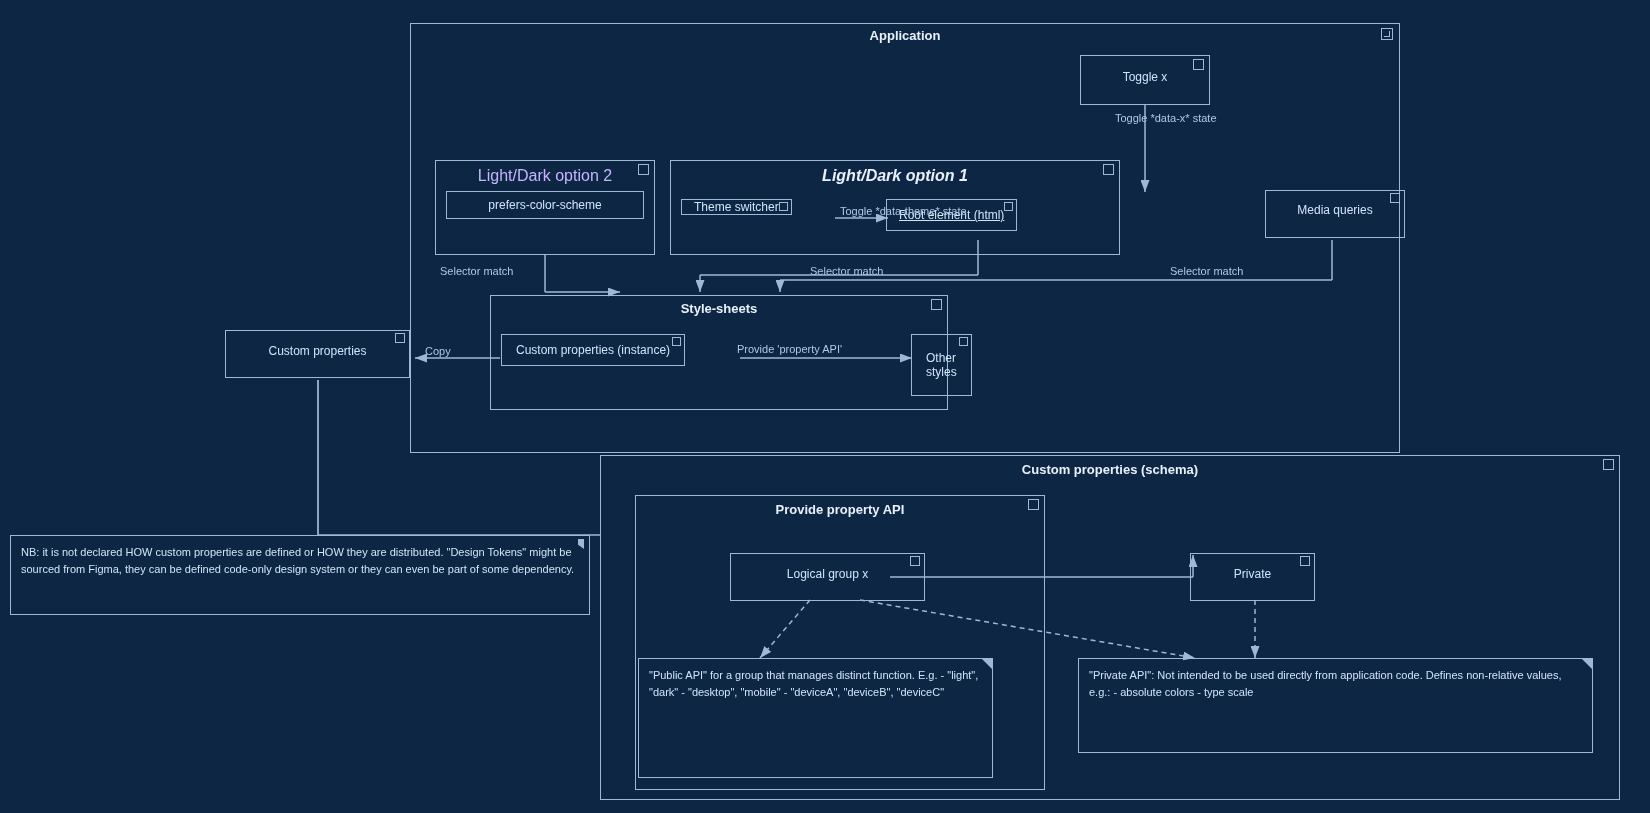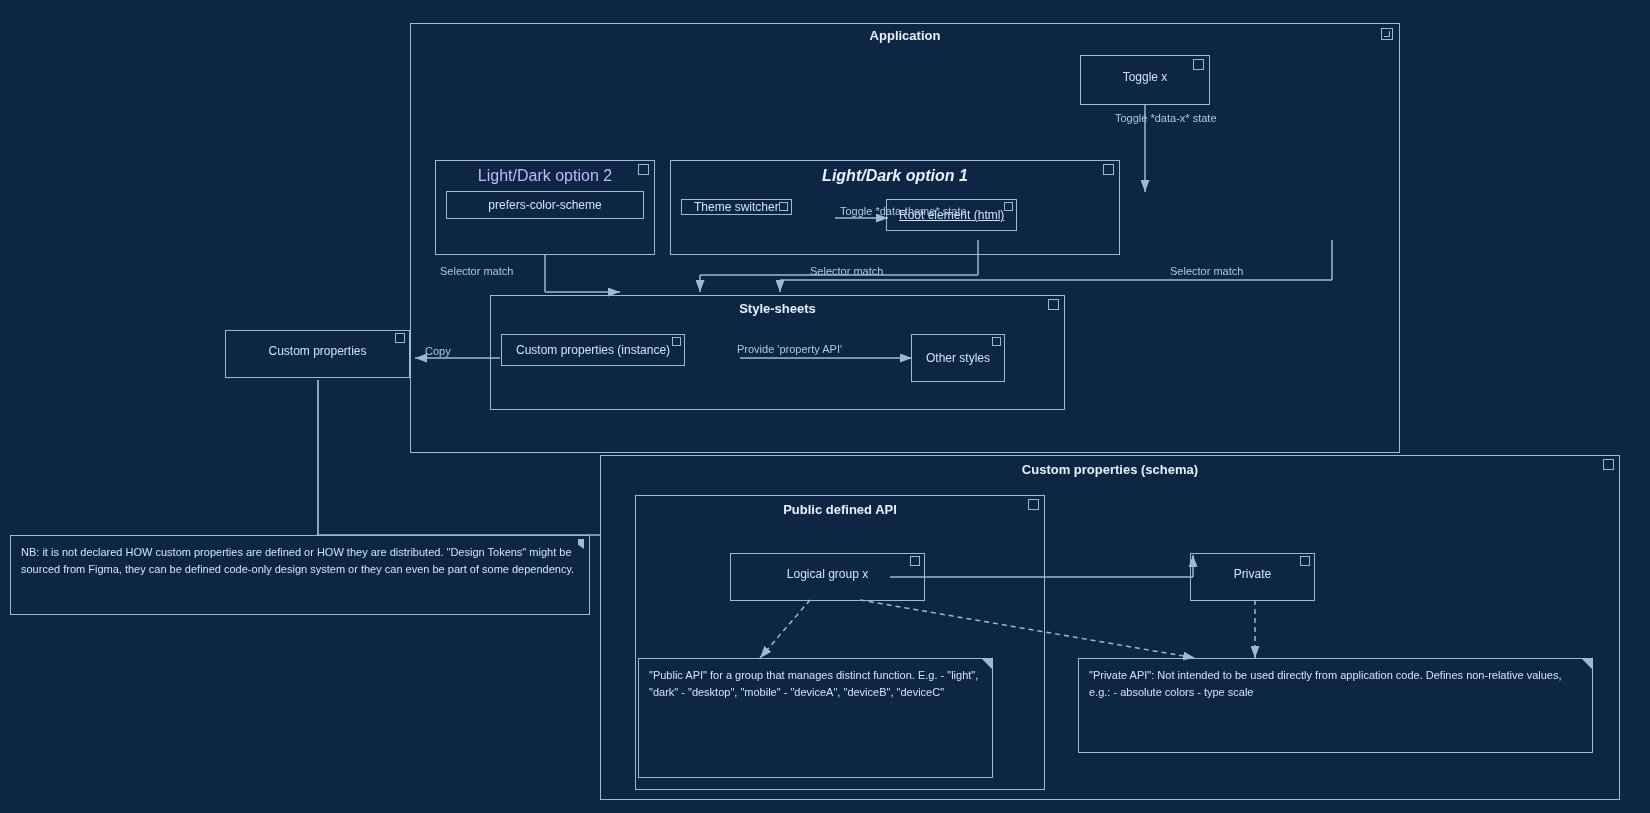--- a/index.html
+++ b/index.html
@@ -147,26 +147,30 @@
     </div>
 
     <div style="position:absolute;left:215px;top:38px;border:1.5px solid #a0b8d8;padding:8px 12px;color:#d0e4f7;font-size:12px;text-decoration:underline;">
       <div style="position:absolute;top:2px;right:3px;width:9px;height:9px;border:1.5px solid #a0b8d8;"></div>
       <span>Root element (html)</span>
     </div>
   </div>
 
   <div style="position:absolute;left:840px;top:205px;color:#b0c8e0;font-size:11px;">Toggle *data-theme* state</div>
 
+  <div style="position:absolute;left:1265px;top:190px;width:140px;height:48px;border:1.5px solid #a0b8d8;">
+    <div style="position:absolute;top:2px;right:4px;width:10px;height:10px;border:1.5px solid #a0b8d8;"></div>
+    <div style="text-align:center;padding:12px 8px 0;color:#d0e4f7;font-size:12px;">Media queries</div>
+  </div>
 
   <div style="position:absolute;left:440px;top:265px;color:#b0c8e0;font-size:11px;">Selector match</div>
   <div style="position:absolute;left:810px;top:265px;color:#b0c8e0;font-size:11px;">Selector match</div>
   <div style="position:absolute;left:1170px;top:265px;color:#b0c8e0;font-size:11px;">Selector match</div>
 
-  <div style="position:absolute;left:490px;top:295px;width:575px;height:115px;border:1.5px solid #a0b8d8;">
+  <div style="position:absolute;left:490px;top:295px;width:458px;height:115px;border:1.5px solid #a0b8d8;">
     <div style="position:absolute;top:3px;right:5px;width:11px;height:11px;border:1.5px solid #a0b8d8;"></div>
     <div style="text-align:center;padding:5px 8px 2px;font-weight:bold;color:#e8f0fa;font-size:13px;">Style-sheets</div>
 
     <div style="position:absolute;left:10px;top:38px;border:1.5px solid #a0b8d8;padding:8px 14px;color:#d0e4f7;font-size:12px;">
       <div style="position:absolute;top:2px;right:3px;width:9px;height:9px;border:1.5px solid #a0b8d8;"></div>
       <span>Custom properties (instance)</span>
     </div>
 
     <div style="position:absolute;left:420px;top:38px;border:1.5px solid #a0b8d8;padding:16px 14px;color:#d0e4f7;font-size:12px;">
       <div style="position:absolute;top:2px;right:3px;width:9px;height:9px;border:1.5px solid #a0b8d8;"></div>
@@ -190,21 +194,21 @@
 code-only design system or they can even be part of some dependency.</span>
   </div>
 
   <div style="position:absolute;left:600px;top:455px;width:1020px;height:345px;border:1.5px solid #a0b8d8;">
     <div style="position:absolute;top:3px;right:5px;width:11px;height:11px;border:1.5px solid #a0b8d8;"></div>
     <div style="text-align:center;padding:6px 8px 2px;font-weight:bold;color:#e8f0fa;font-size:13px;">Custom properties (schema)</div>
   </div>
 
   <div style="position:absolute;left:635px;top:495px;width:410px;height:295px;border:1.5px solid #a0b8d8;">
     <div style="position:absolute;top:3px;right:5px;width:11px;height:11px;border:1.5px solid #a0b8d8;"></div>
-    <div style="text-align:center;padding:6px 8px 2px;font-weight:bold;color:#e8f0fa;font-size:13px;">Public defined API</div>
+    <div style="text-align:center;padding:6px 8px 2px;font-weight:bold;color:#e8f0fa;font-size:13px;">Provide property API</div>
   </div>
 
   <div style="position:absolute;left:730px;top:553px;width:195px;height:48px;border:1.5px solid #a0b8d8;">
     <div style="position:absolute;top:2px;right:4px;width:10px;height:10px;border:1.5px solid #a0b8d8;"></div>
     <div style="text-align:center;padding:13px 8px 0;color:#d0e4f7;font-size:12px;">Logical group x</div>
   </div>
 
   <div style="position:absolute;left:1190px;top:553px;width:125px;height:48px;border:1.5px solid #a0b8d8;">
     <div style="position:absolute;top:2px;right:4px;width:10px;height:10px;border:1.5px solid #a0b8d8;"></div>
     <div style="text-align:center;padding:13px 8px 0;color:#d0e4f7;font-size:12px;">Private</div>

